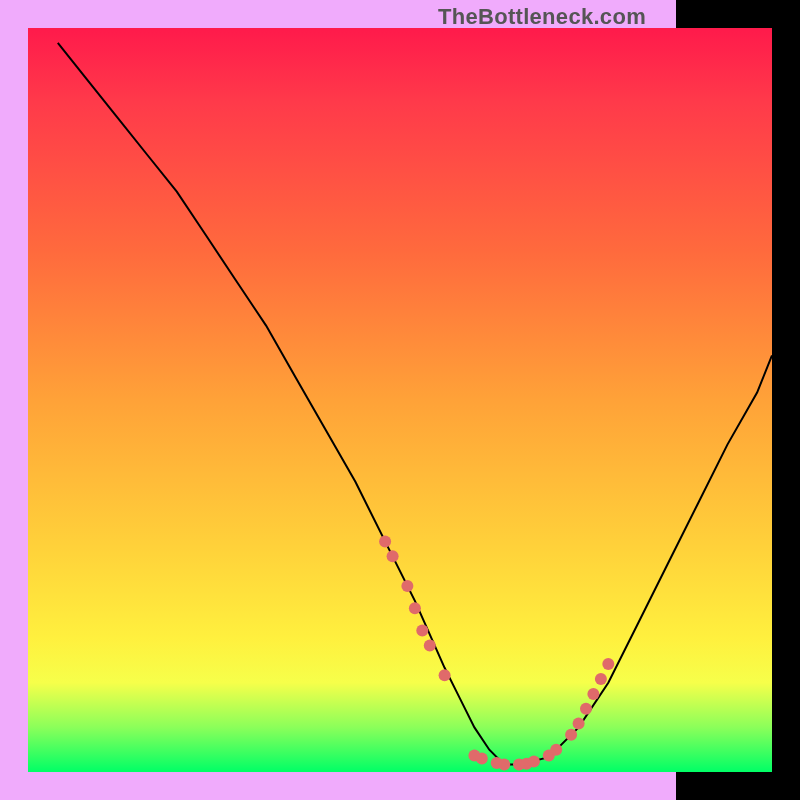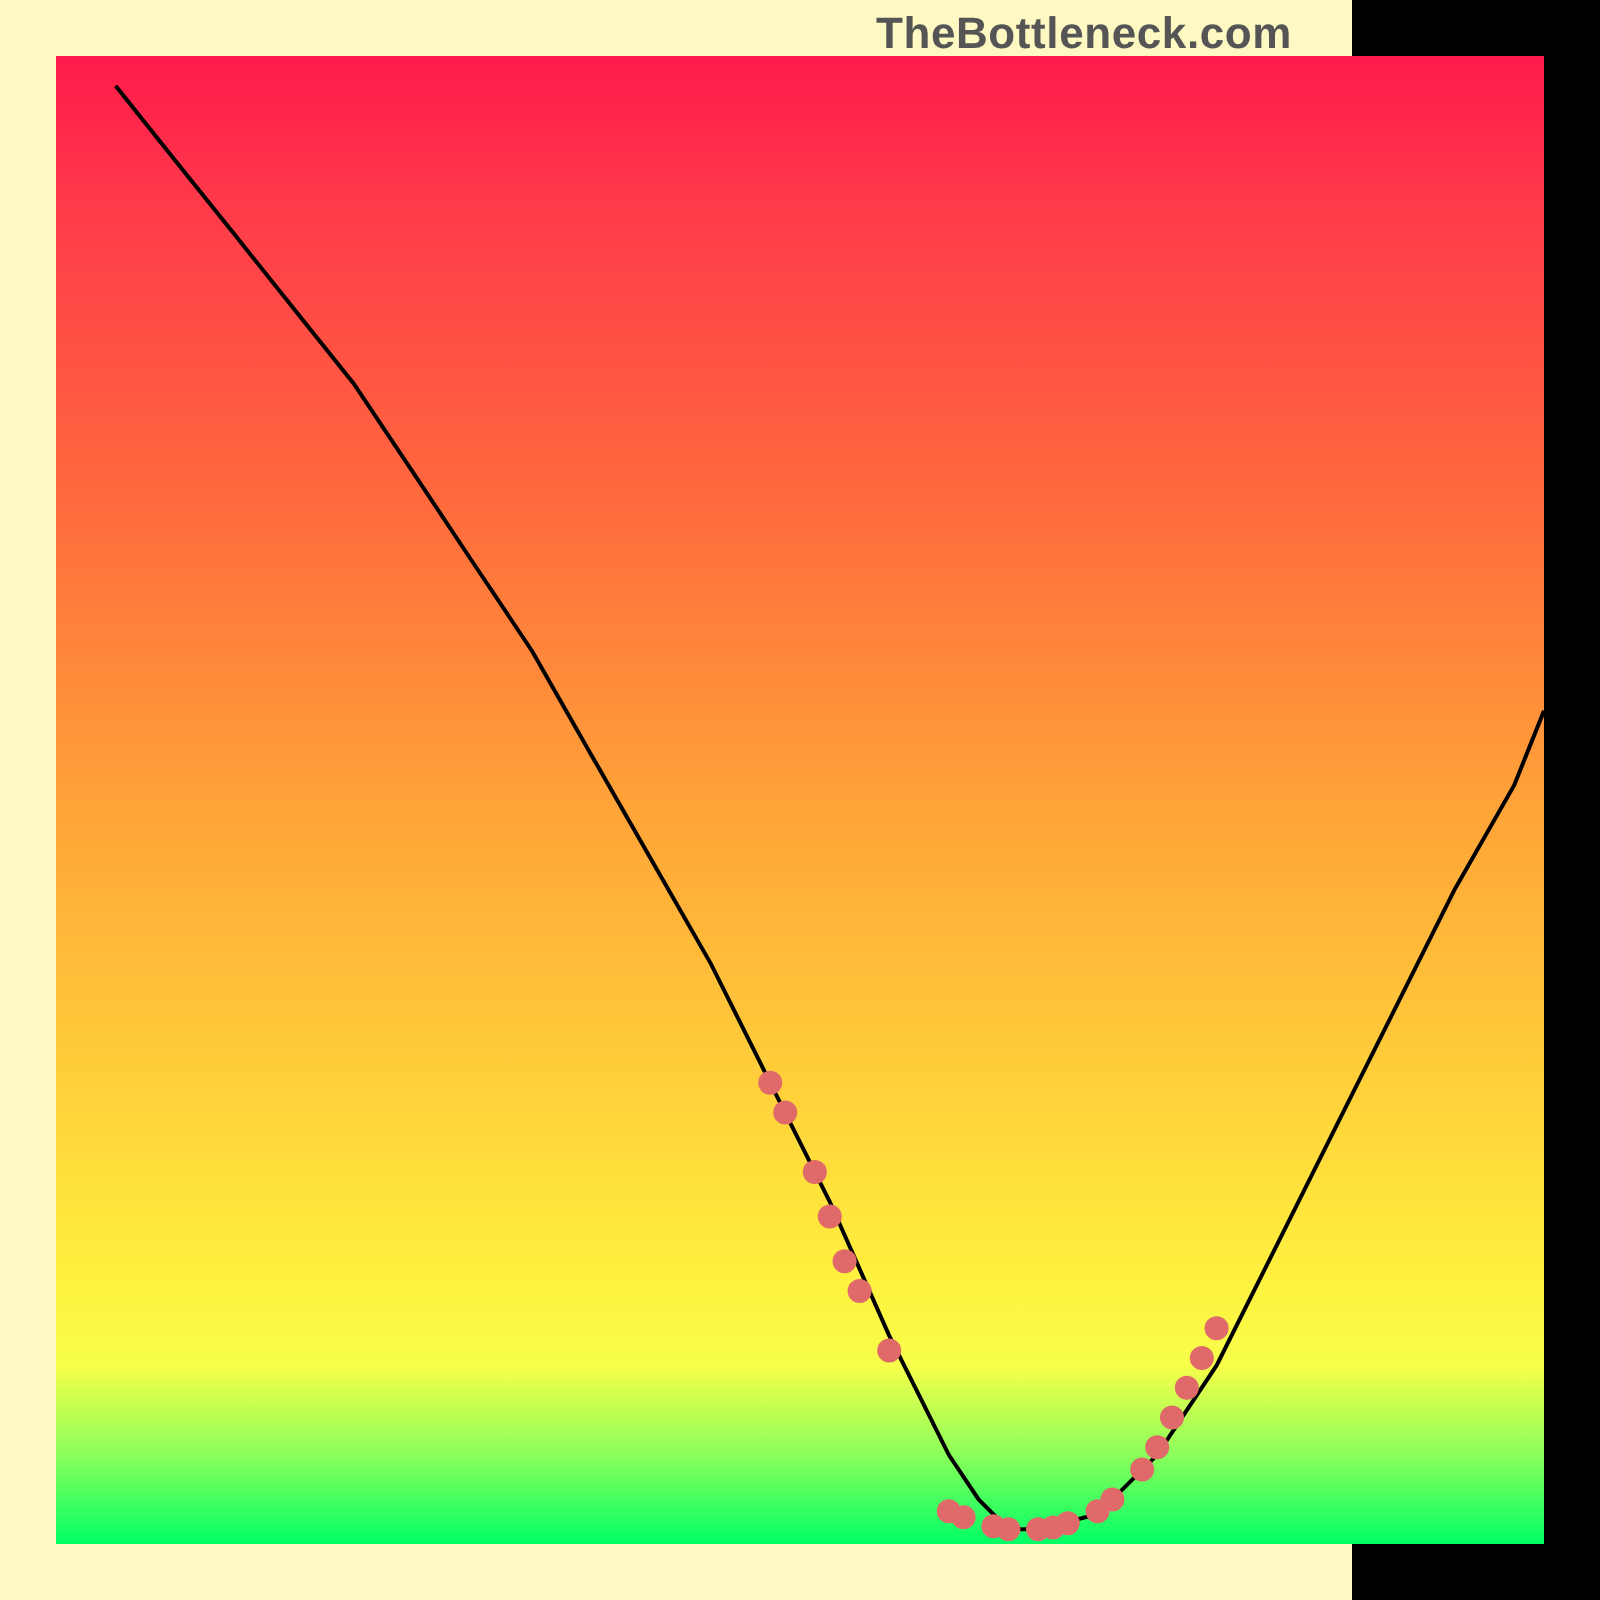--- a/index.html
+++ b/index.html
@@ -8,21 +8,21 @@
   width: 800px;
   height: 800px;
   background: #000;
   overflow: hidden;
   font-family: Arial, Helvetica, sans-serif;
 }
 .chart-wrap {
   position: relative;
   width: 676px;
   height: 800px;
-  background: #fef9c3;
+  background: #f0abfc;
 }
 .plot-area {
   position: absolute;
   left: 28px;
   top: 28px;
   width: 744px;
   height: 744px;
   
   background: linear-gradient(
     to bottom,

